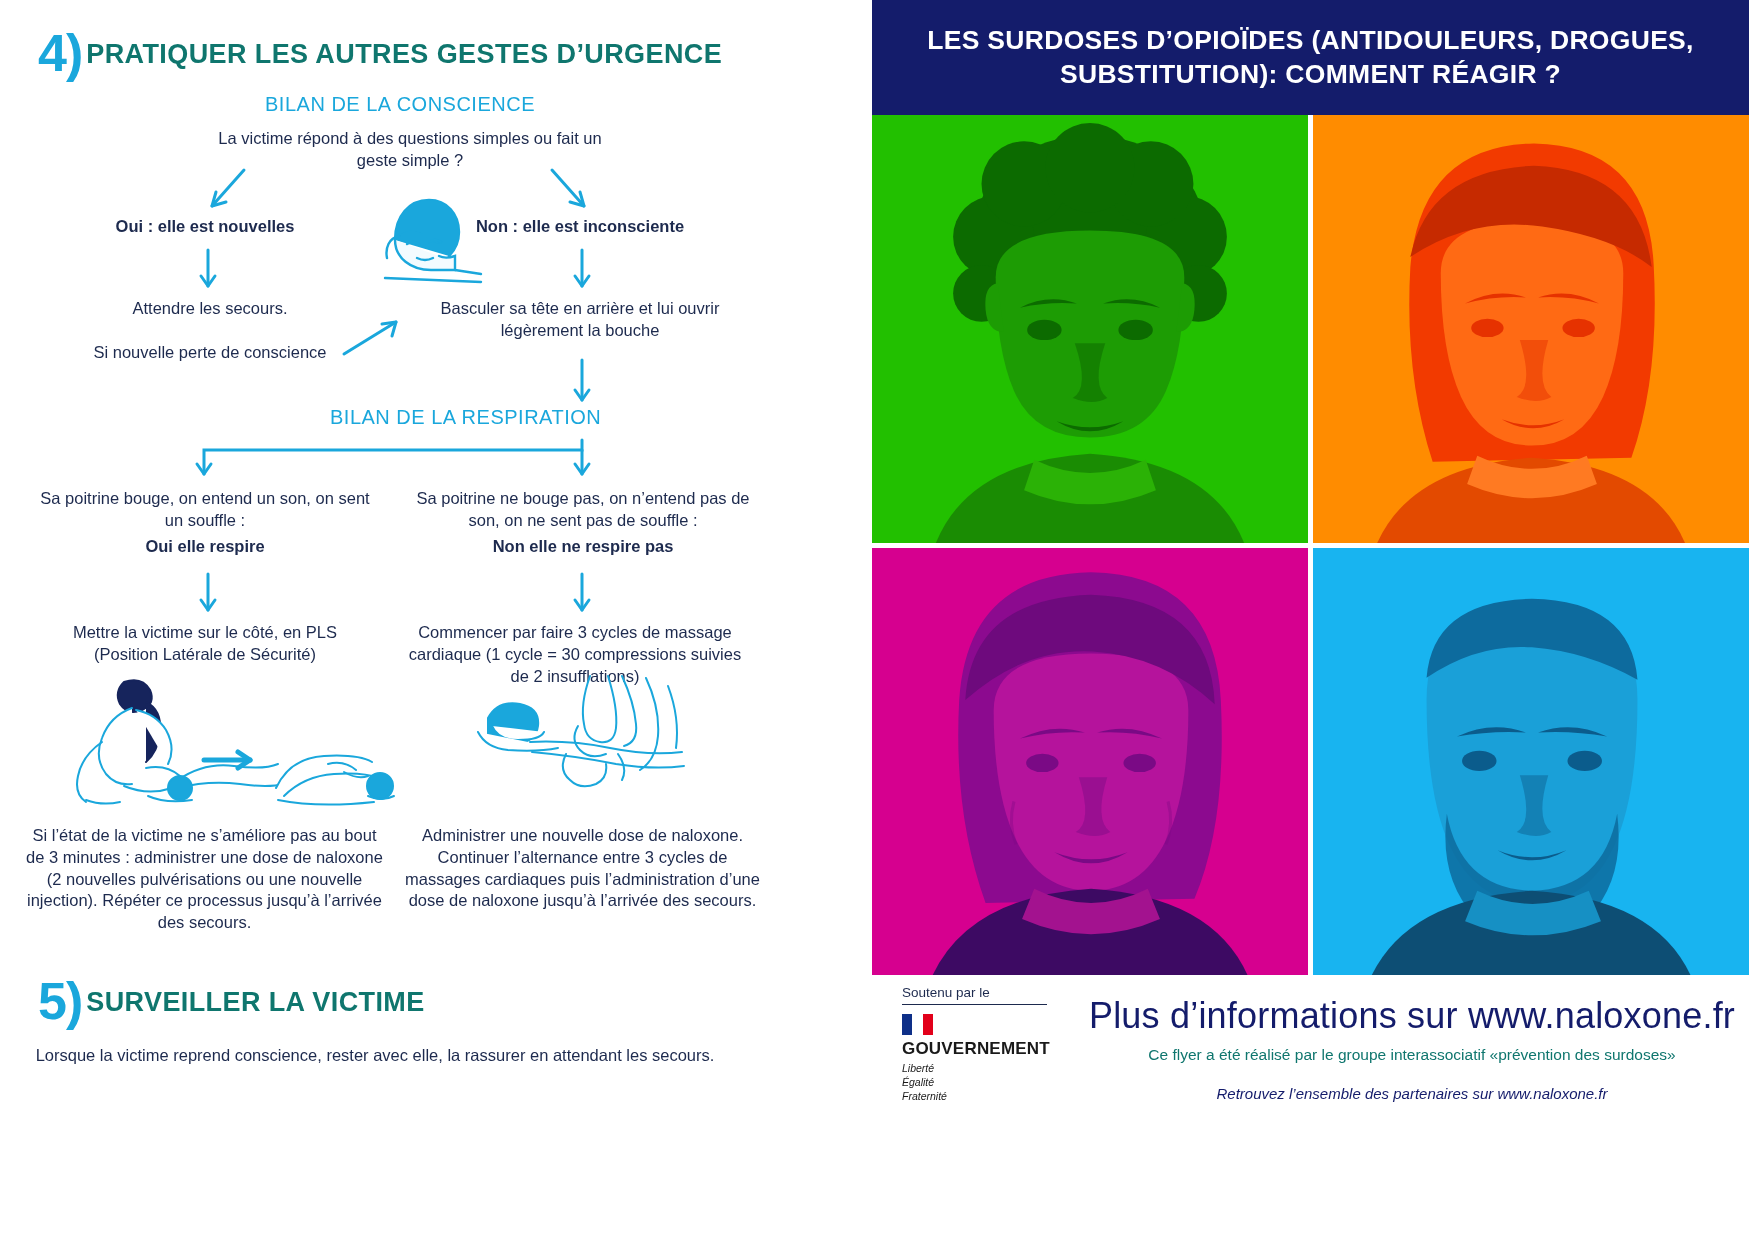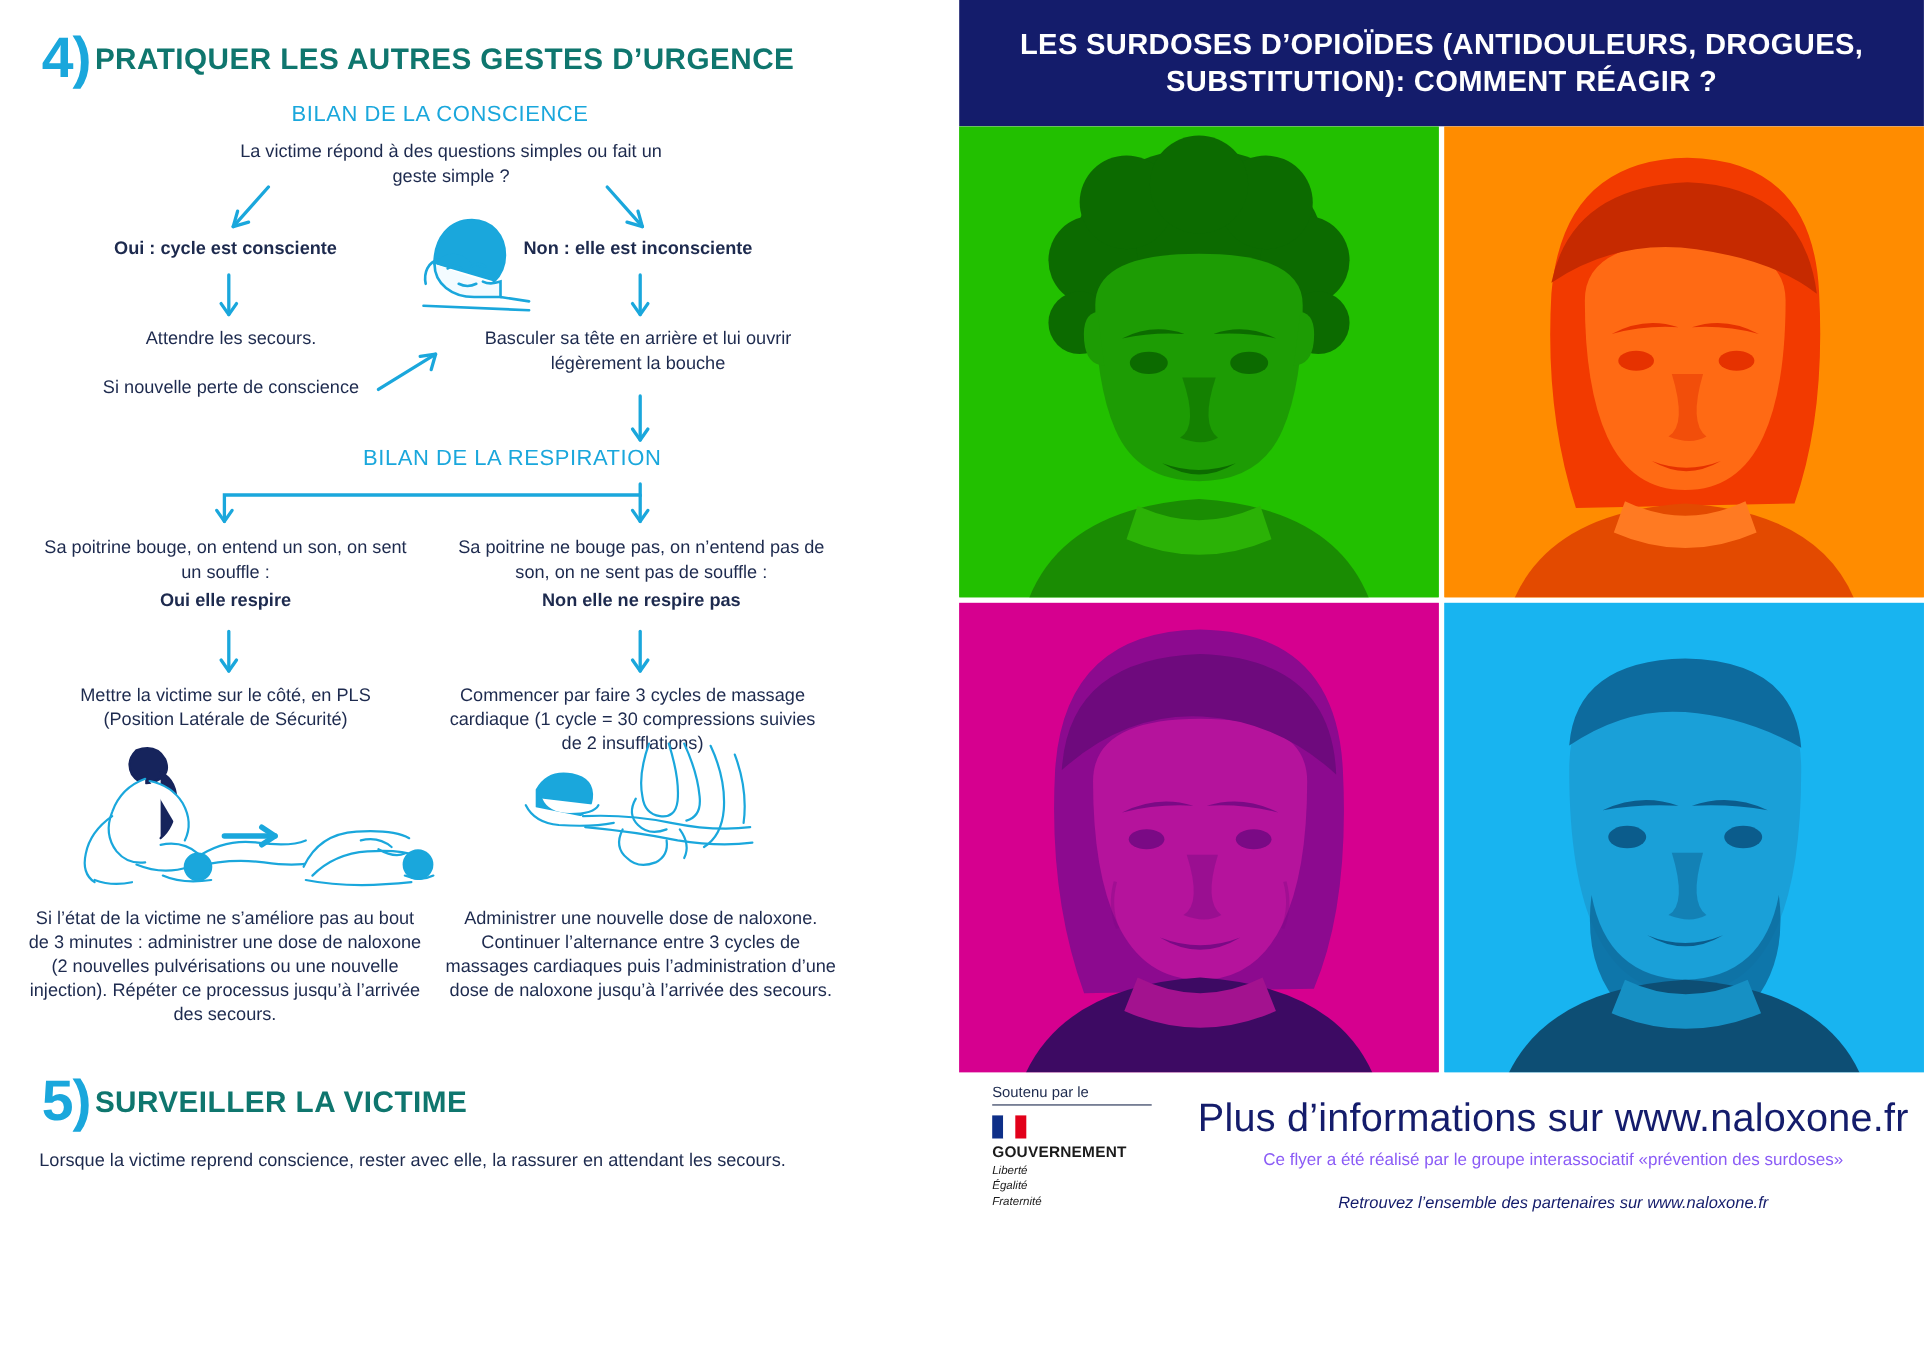--- a/index.html
+++ b/index.html
@@ -85,31 +85,31 @@
     width:145px;height:1px;background:#1d2a4e;margin:4px 0 9px 0;
   }
   .gov .marianne{
     display:flex;align-items:center;gap:6px;
   }
   .flag{width:31px;height:21px;display:flex;}
   .flag i{flex:1;height:100%;display:block;}
   .flag .bl{background:#0e2f88;}
   .flag .wh{background:#ffffff;}
   .flag .rd{background:#e2001a;}
-  .gouv-name{font-size:14px;font-weight:bold;color:#1a1a1a;letter-spacing:.2px;margin-top:4px;}
+  .gouv-name{font-size:17px;font-weight:bold;color:#1a1a1a;letter-spacing:.2px;margin-top:4px;}
   .devise{font-size:10.5px;font-style:italic;color:#1a1a1a;line-height:1.35;margin-top:2px;}
 
   .infos{
     position:absolute;left:215px;top:20px;width:650px;text-align:center;
   }
   .infos .l1{
     font-size:36px;color:#141c6b;font-weight:normal;letter-spacing:.2px;
   }
   .infos .l2{
-    font-size:15.5px;color:#8b5cf6;margin-top:9px;
+    font-size:15.5px;color:#0f766e;margin-top:9px;
   }
   .infos .l3{
     font-size:15px;color:#141c6b;font-style:italic;margin-top:21px;
   }
 
   
   .ill{position:absolute;}
   .ill svg{display:block;overflow:visible;}
 </style>
 </head>
@@ -155,21 +155,21 @@
     </div>
     <div class="arrow" style="left:540px;top:166px;">
       <svg width="60" height="52">
           <g stroke="#1aa7dc" stroke-width="3" fill="none" stroke-linecap="round">
         <path d="M12 4 L44 40"></path>
             <path d="M44 40 L30 36 M44 40 L40 26"></path>
           </g>
         </svg>
     </div>
 
-    <div class="txt b" style="left:60px;top:216px;width:290px;">Oui : cycle est consciente</div>
+    <div class="txt b" style="left:60px;top:216px;width:290px;">Oui : elle est nouvelles</div>
     <div class="txt b" style="left:430px;top:216px;width:300px;">Non : elle est inconsciente</div>
 
     <div class="arrow" style="left:196px;top:248px;">
       <svg width="24" height="44">
           <g stroke="#1aa7dc" stroke-width="3" fill="none" stroke-linecap="round">
         <path d="M12 2 L12 38"></path>
             <path d="M12 38 L5 28 M12 38 L19 28"></path>
           </g>
         </svg>
     </div>

